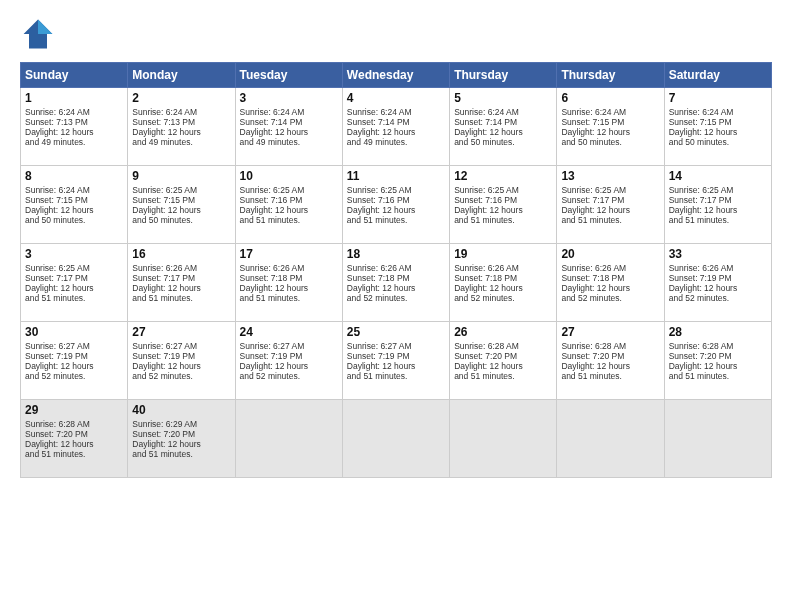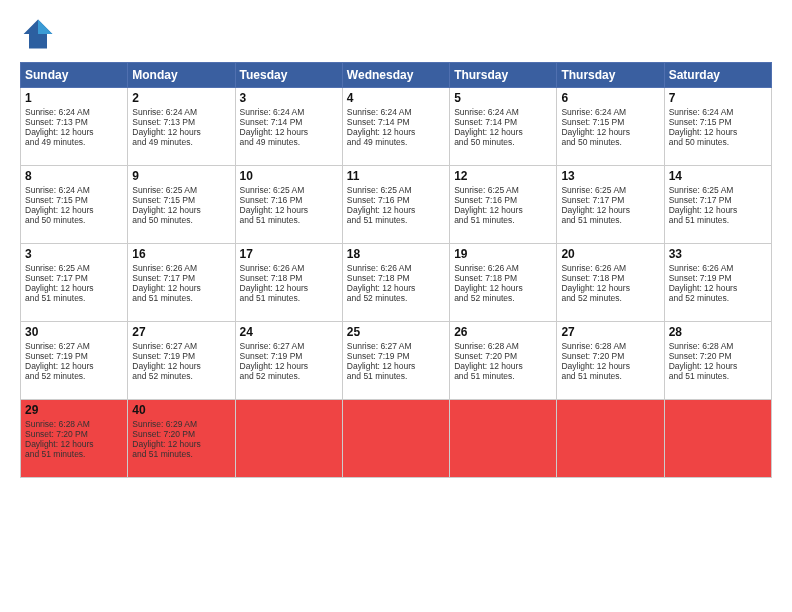--- a/index.html
+++ b/index.html
@@ -71,21 +71,21 @@
     .calendar tbody tr td {
       border: 1px solid #ccc;
       vertical-align: top;
       padding: 3px 4px;
       font-size: 8.5px;
       color: #333;
       height: 78px;
       background: #fff;
     }
     .calendar tbody tr:last-child td {
-      background: #ef4444;
+      background: #e5e5e5;
     }
     .day-number {
       font-size: 12px;
       font-weight: bold;
       color: #111;
       display: block;
       margin-bottom: 2px;
     }
     .empty {
       background: #f5f5f5;

